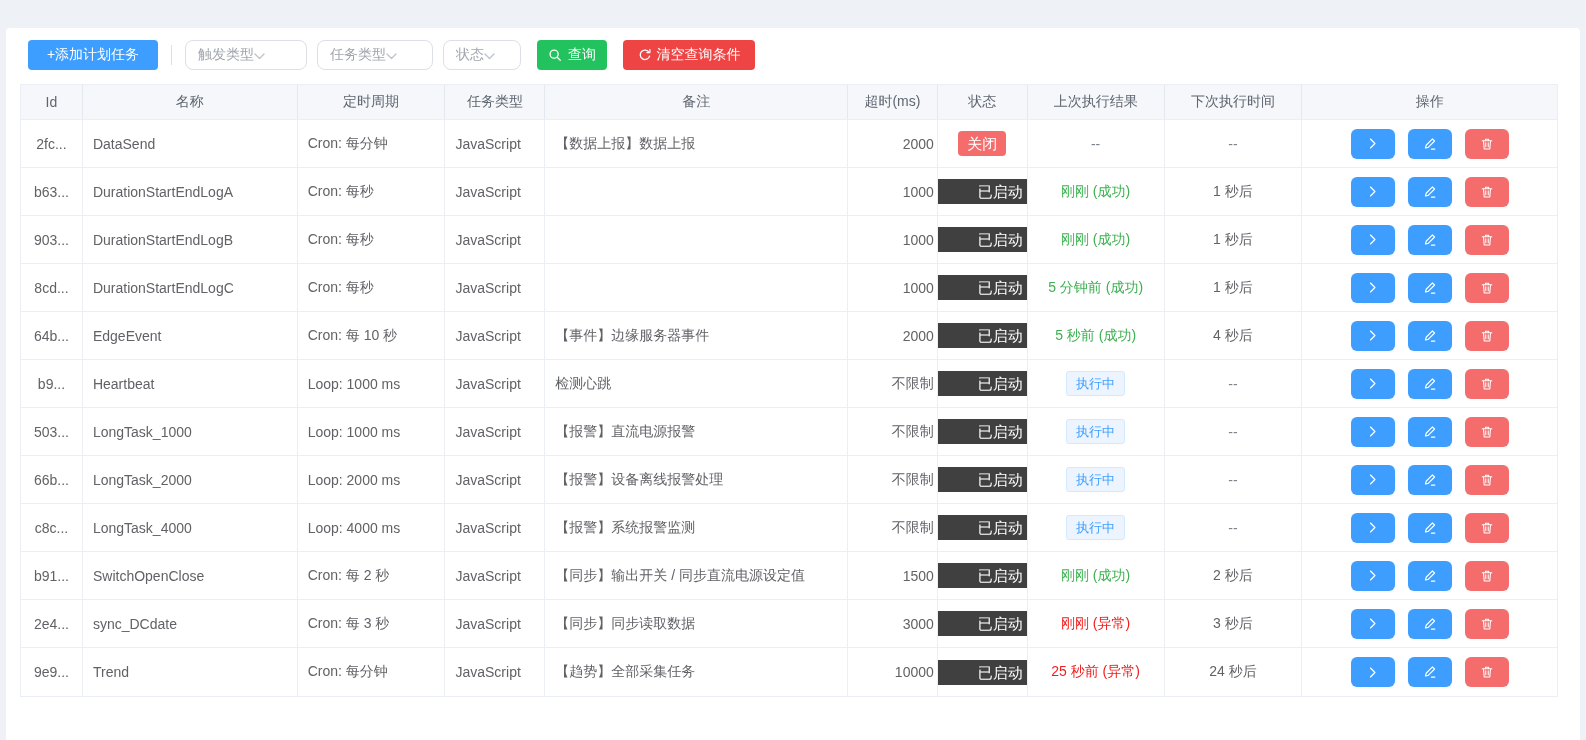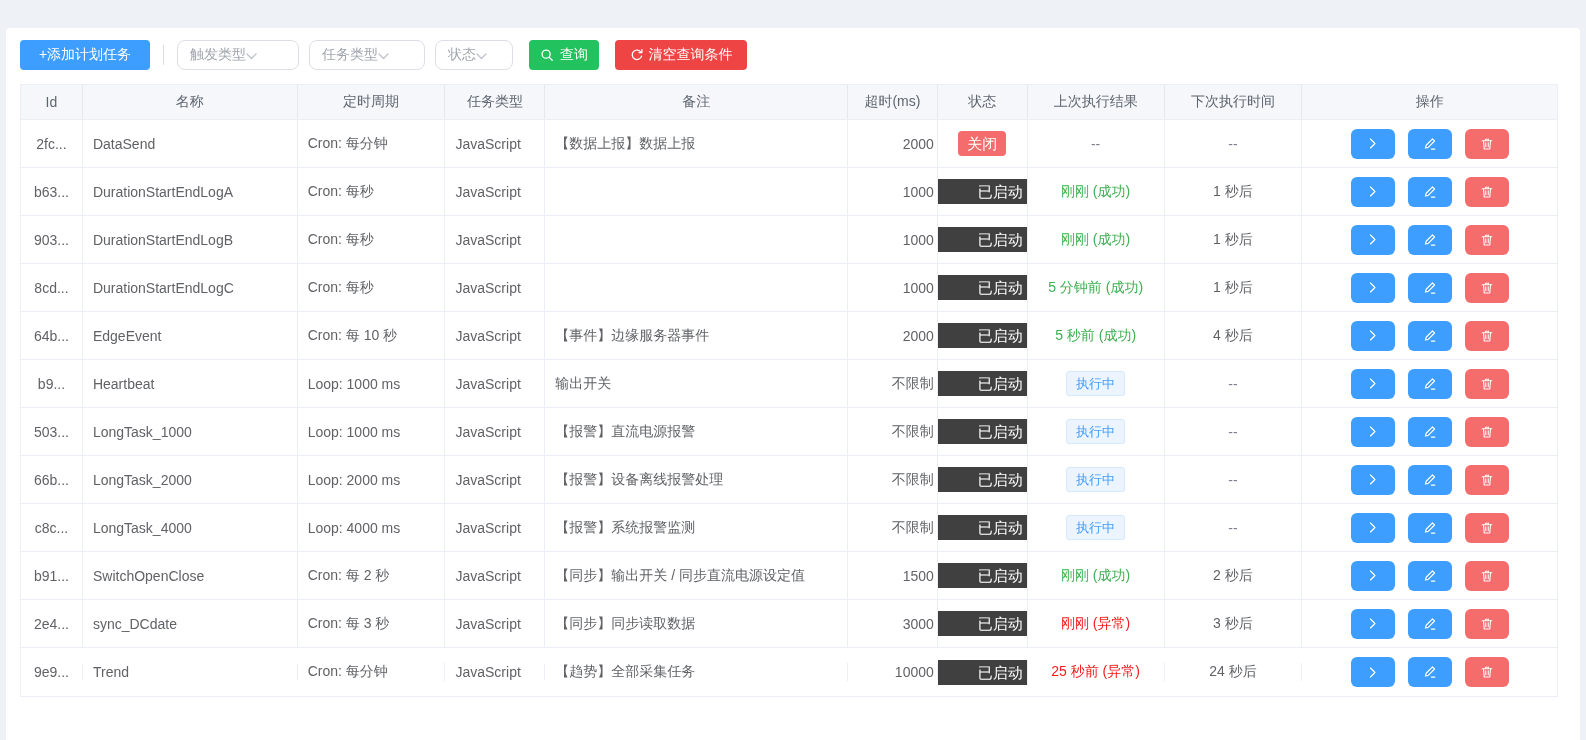--- a/index.html
+++ b/index.html
@@ -12,21 +12,21 @@
   .card {
     position:absolute; left:6px; top:28px; width:1574px; height:712px;
     background:#ffffff; border-radius:4px 4px 0 0;
   }
 
   
   .toolbar { display:flex; align-items:center; padding:12px 14px 0 14px; }
   .btn { border:none; cursor:pointer; height:30px; border-radius:4px;
          color:#fff; font-size:14px; display:flex; align-items:center;
          justify-content:center; font-family:inherit; }
-  .btn-add { background:#3d9eff; width:130px; margin-right:13px; }
+  .btn-add { background:#3d9eff; width:130px; margin-right:13px;margin-left:8px; }
   .v-divider { width:1px; height:20px; background:#dcdfe6; margin-right:13px; }
   .search-input {
     width:283px; height:30px; border:1px solid #dcdfe6; border-radius:4px;
     padding:0 12px; font-size:14px; color:#606266; outline:none;
     margin-right:12px; font-family:inherit;
   }
   .search-input::placeholder { color:#bfc4cc; }
   .select {
     height:30px; border:1px solid #dcdfe6; border-radius:8px;
     display:flex; align-items:center; justify-content:flex-start;
@@ -39,21 +39,21 @@
   .btn-clear { background:#ef4444; width:132px; gap:5px; }
 
   
   .table { margin:14px 14px 0 14px; width:1538px; border:1px solid #ebeef5; }
   .thead { display:flex; height:35px; background:#f5f7fa; color:#5f6670;
            border-bottom:1px solid #ebeef5; }
   .th { display:flex; align-items:center; justify-content:center;
         border-right:1px solid #e4e9ef; }
   .th:last-child { border-right:none; }
   .row { display:flex; height:48px; border-bottom:1px solid #ebeef5; background:#fff; }
-  .row:last-child { border-bottom:none;align-items:center; }
+  .row:last-child { border-bottom:none; }
   .td { display:flex; align-items:center; padding:0 10px;
         border-right:1px solid #ebeef5; overflow:hidden; white-space:nowrap; }
   .td:last-child { border-right:none; }
 
   .c-id      { width:62px;  justify-content:center; }
   .c-name    { width:215px; }
   .c-cycle   { width:148px; }
   .c-type    { width:100px; }
   .c-remark  { width:303px; }
   .c-timeout { width:90px;  justify-content:flex-end; padding-right:3px; }
@@ -347,21 +347,21 @@
         </span>
       </button>
     </div>
   </div>
 
   <div class="row">
     <div class="td c-id">b9...</div>
     <div class="td c-name">Heartbeat</div>
     <div class="td c-cycle">Loop: 1000 ms</div>
     <div class="td c-type">JavaScript</div>
-    <div class="td c-remark">输出开关</div>
+    <div class="td c-remark">检测心跳</div>
     <div class="td c-timeout">不限制</div>
     <div class="td c-status">
       <span class="status-badge badge-on">已启动</span>
     </div>
     <div class="td c-result">
       <span class="res-running">执行中</span>
     </div>
     <div class="td c-next next-none">--</div>
     <div class="td c-ops">
       <button class="op-btn op-run">

